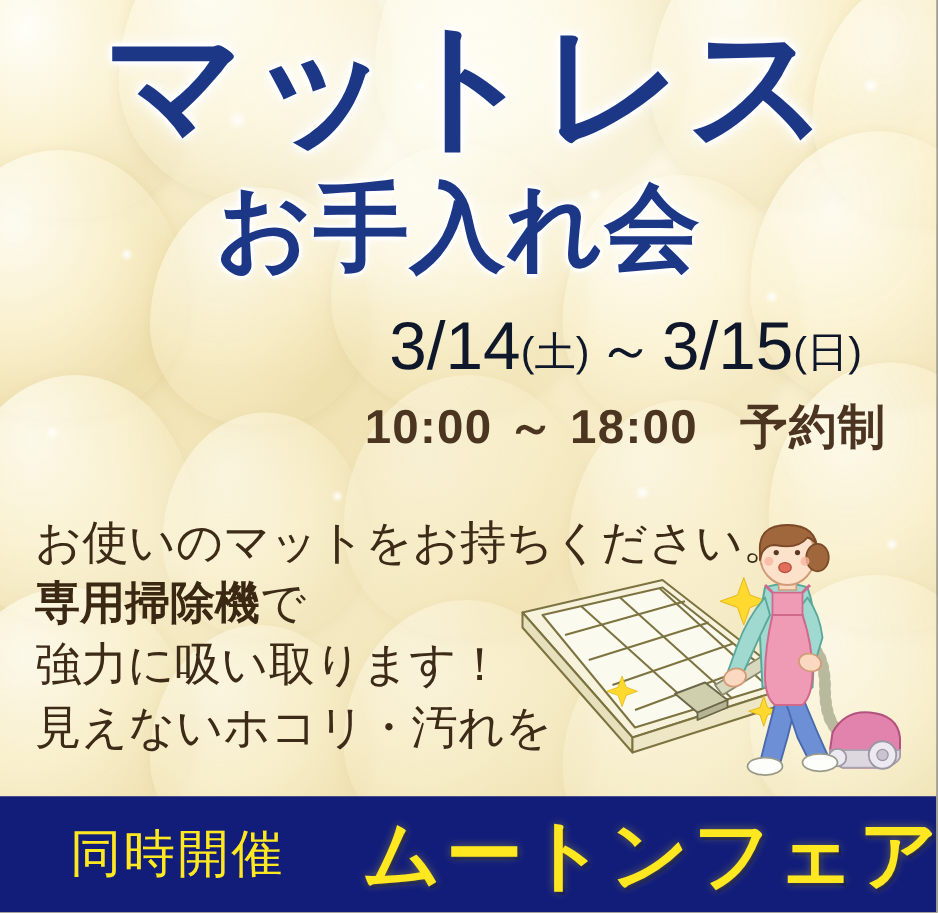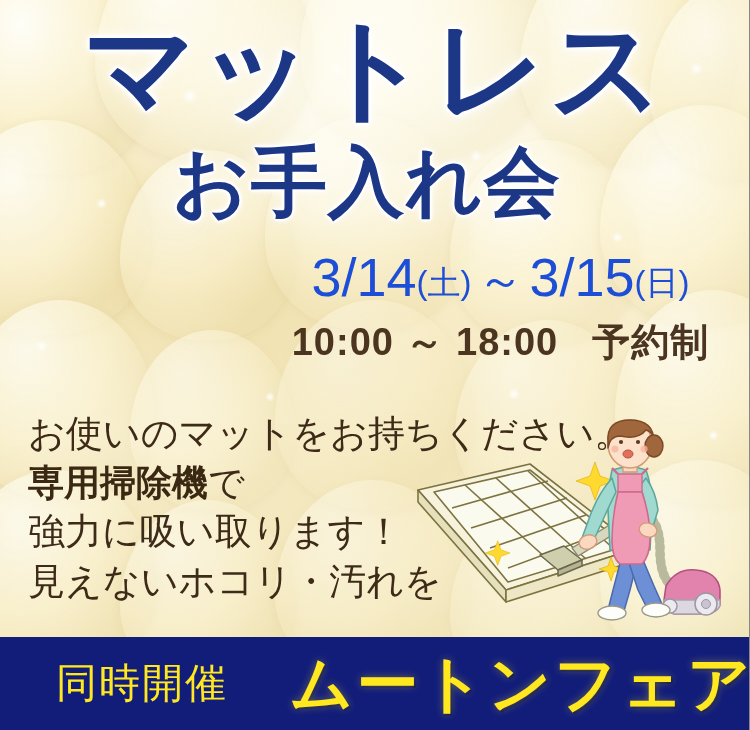--- a/index.html
+++ b/index.html
@@ -94,21 +94,21 @@
     letter-spacing:1px;
     padding-bottom:2px;
   }
 
   
   .date-block{position:absolute;left:270px;right:18px;top:250px;text-align:center;}
   .date-line{
     font-family:"Liberation Sans","DejaVu Sans",sans-serif;
     font-weight:400;
     font-size:54px;line-height:1;
-    color:#1d4ed8;
+    color:#0f172a;
     white-space:nowrap;
   }
   .date-line .dow{font-size:33px;vertical-align:2px;}
   .date-line .tilde{font-size:46px;padding:0 6px;}
   .time-line{
     margin-top:19px;
     font-family:"Liberation Sans","DejaVu Sans",sans-serif;
     font-weight:700;
     font-size:38px;line-height:1;
     color:#4b3520;

